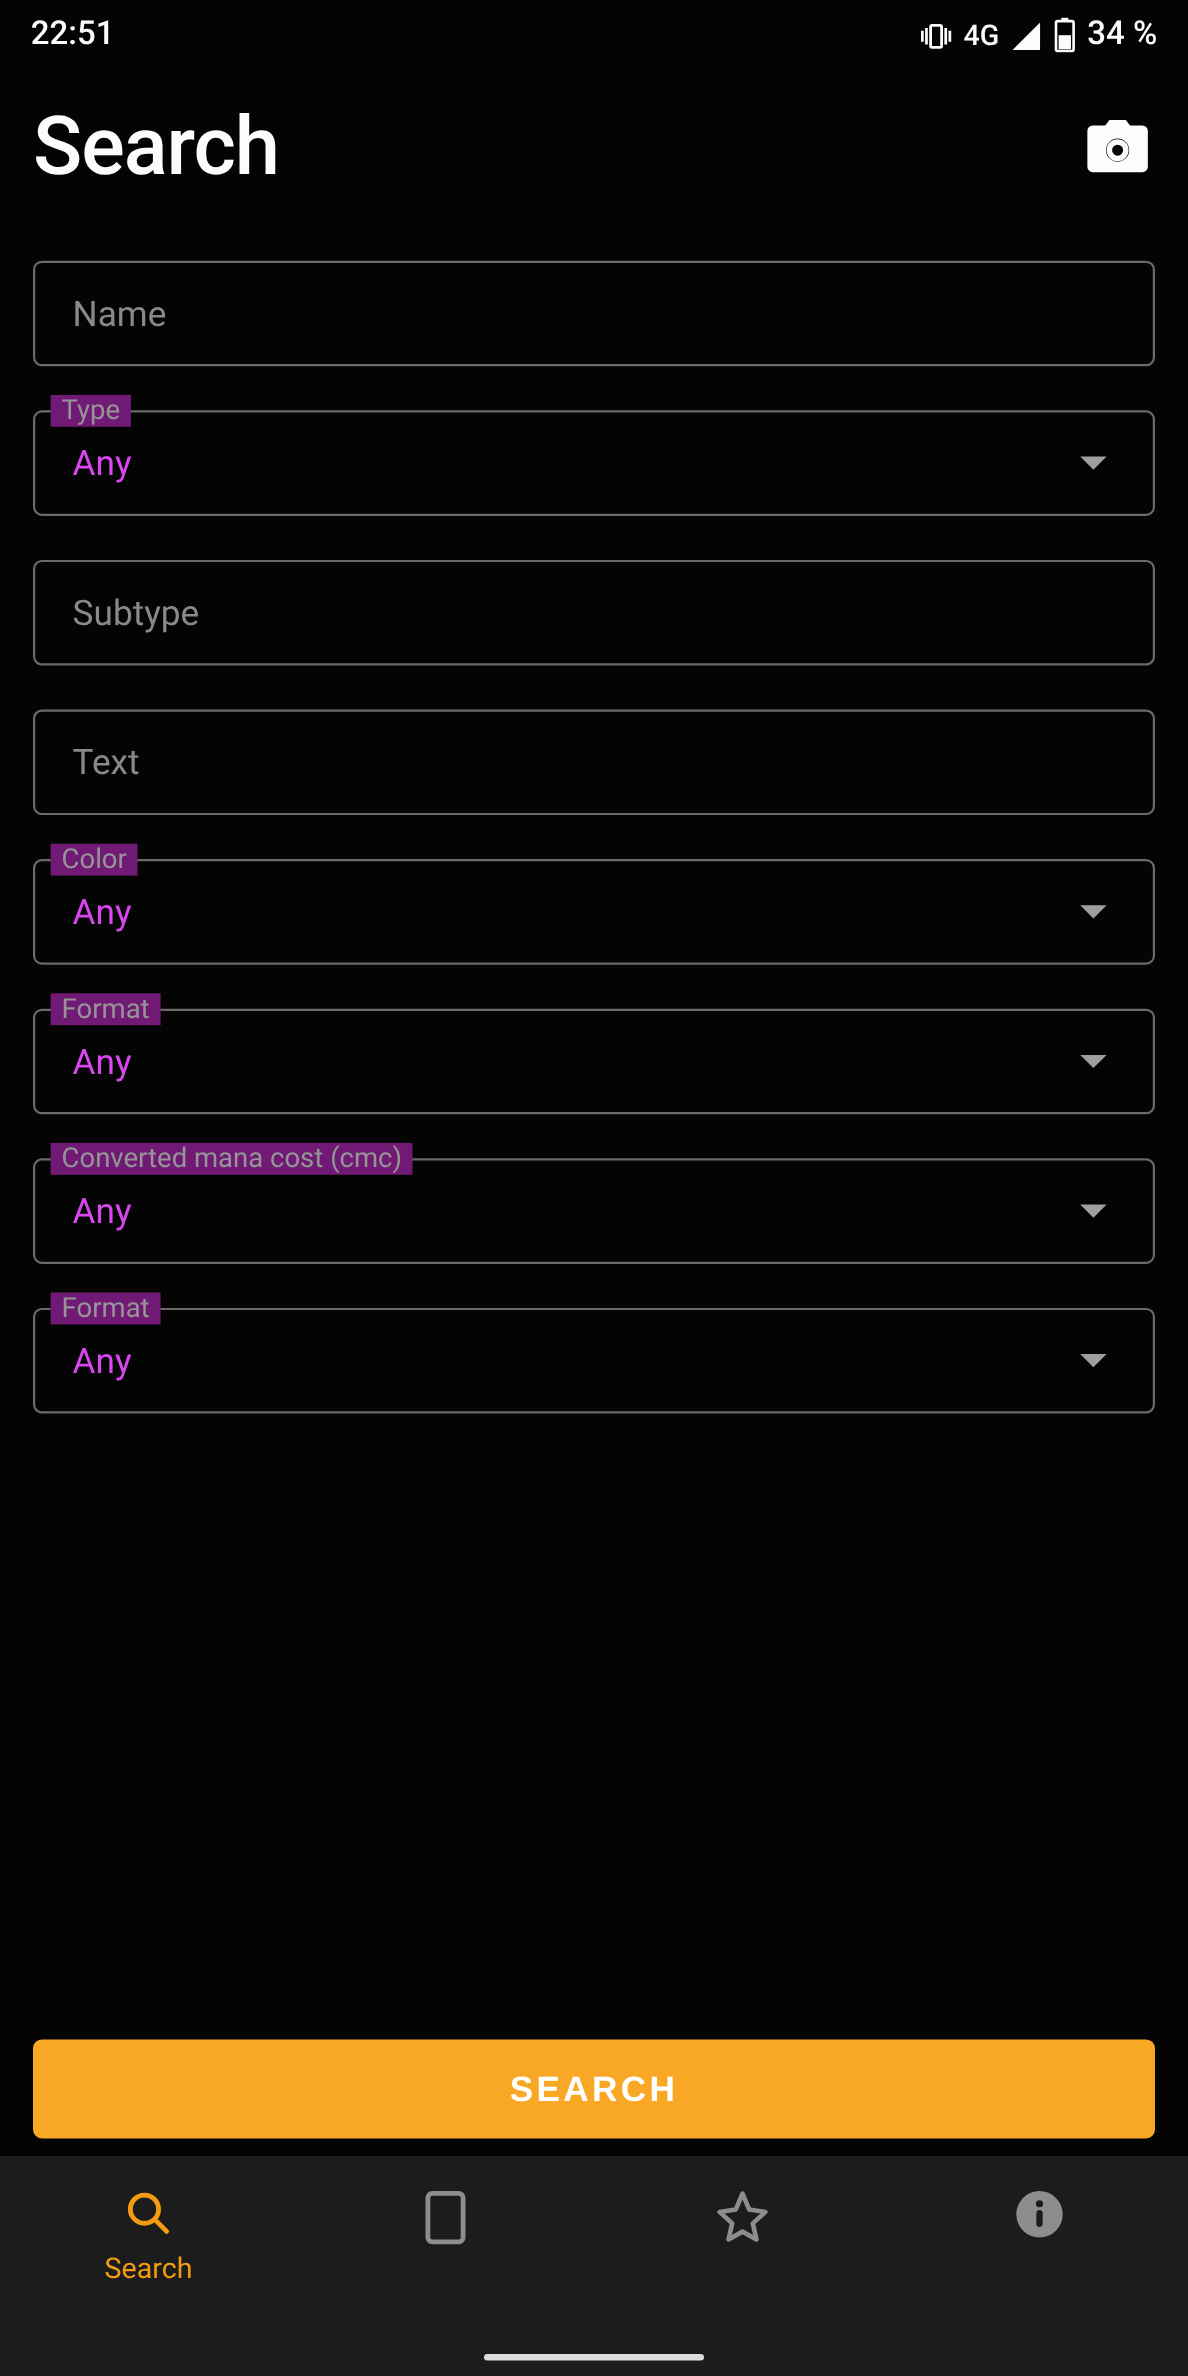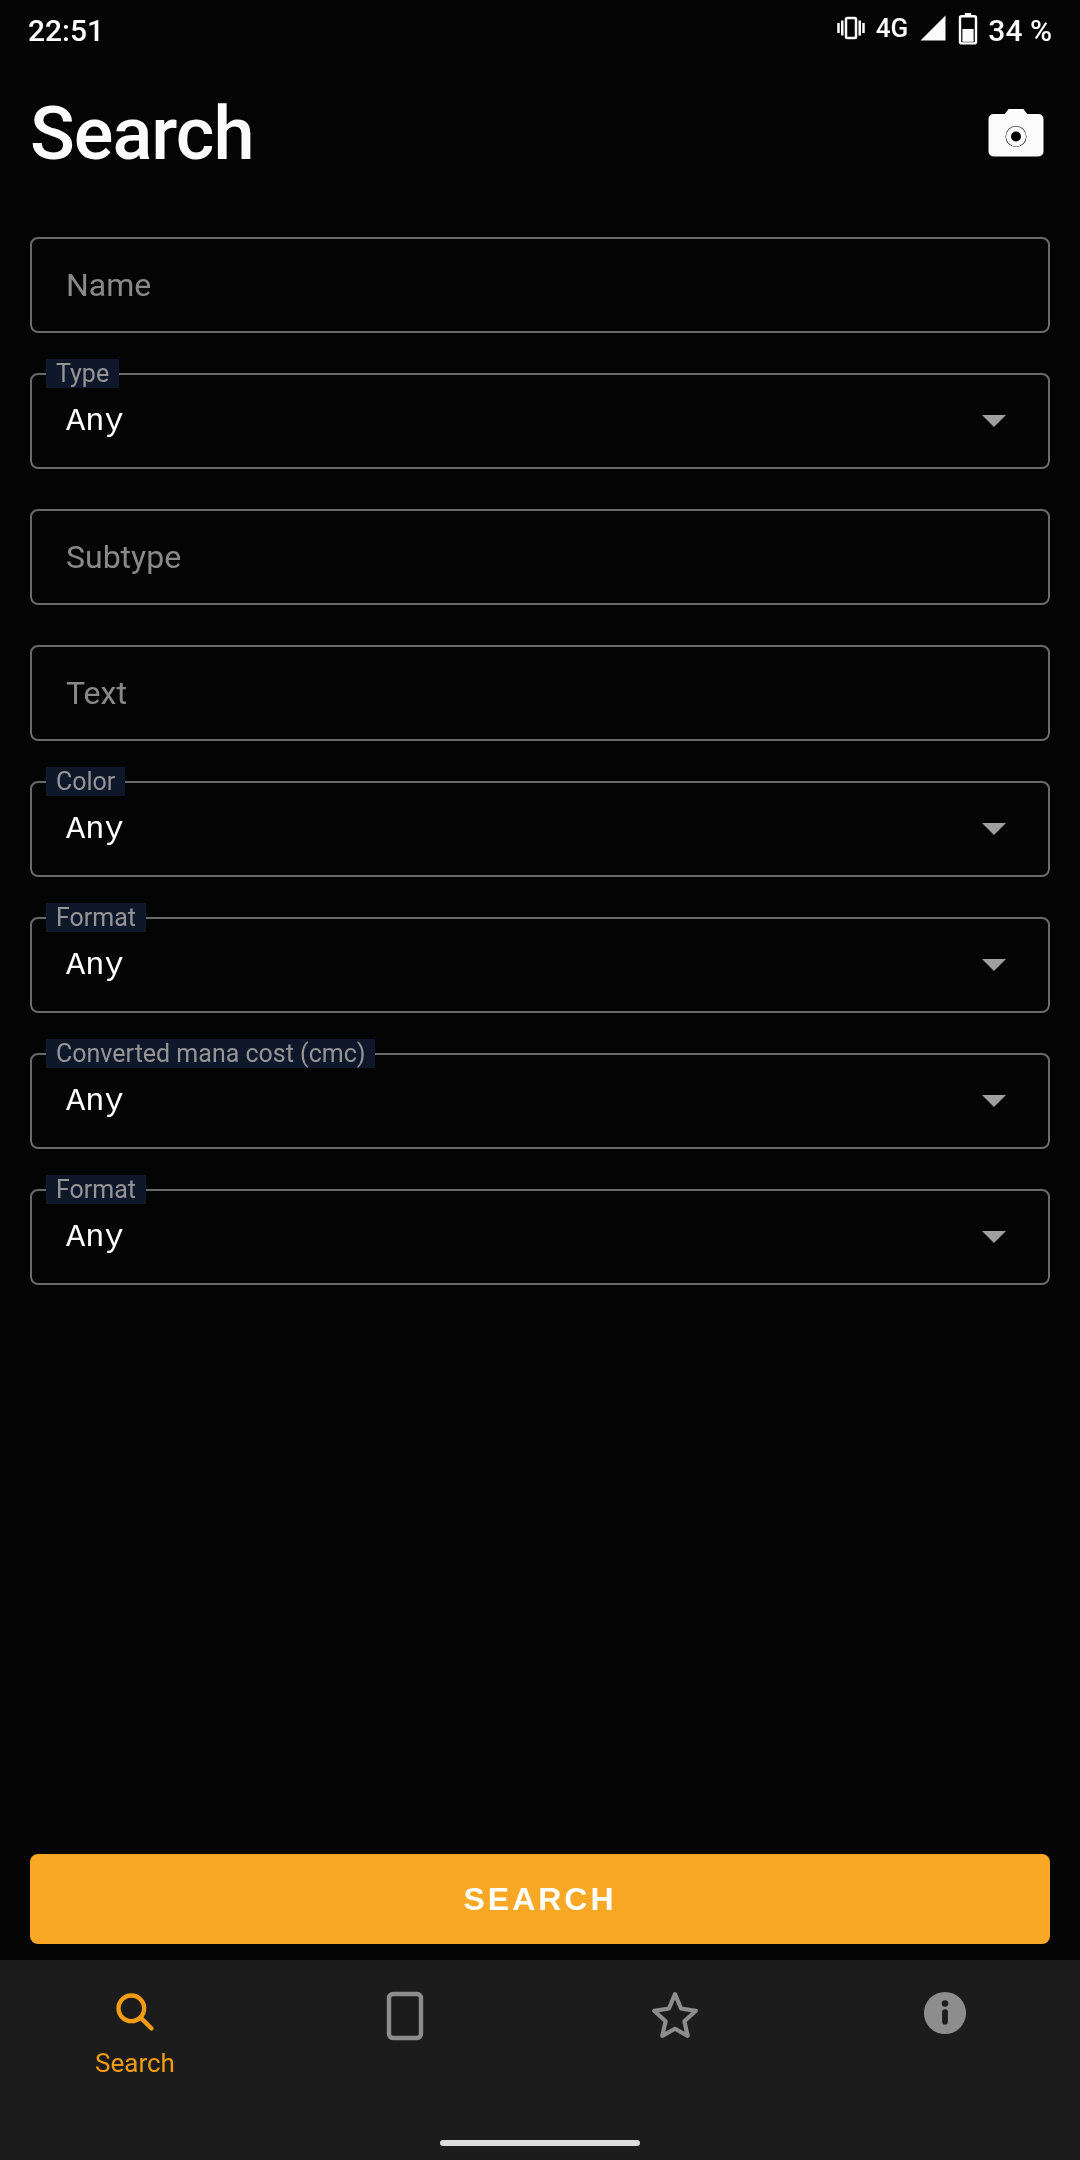--- a/index.html
+++ b/index.html
@@ -16,21 +16,21 @@
     height: 60px;
     display: flex;
     align-items: center;
     justify-content: space-between;
     padding: 0 28px;
     font-size: 30px;
     font-weight: 500;
     color: #fcfcfc;
     gap: 16px;
   }
-  .status-right { display: flex; align-items: flex-start; gap: 10px; }
+  .status-right { display: flex; align-items: flex-end; gap: 10px; }
   .status-right svg { display: block; }
   
   .header {
     display: flex;
     align-items: center;
     justify-content: space-between;
     padding: 30px 34px 30px 30px;
   }
   .header-title {
     font-size: 74px;
@@ -54,27 +54,27 @@
     border-rad        : 8px;
     border-radius: 8px;
     background: transparent;
     color: #fcfcfc;
     font-size: 32px;
     padding: 0 34px;
     display: flex;
     align-items: center;
     justify-content: space-between;
   }
-  .input-text { color:#ffffff;font-family:Liberation Mono, monospace; }
+  .input-text { color:#d946ef; }
   .placeholder { color: #898989; }
   .float-label {
     position: absolute;
     left: 16px;
     top: -14px;
-    background: #0f172a;
+    background: #701a75;
     padding: 0 10px;
     font-size: 25px;
     color: #959595;
   }
   .chevron-down {
     width: 0; height: 0;
     border-left: 12px solid transparent;
     border-right: 12px solid transparent;
     border-top: 12px solid #9f9f9f;
     margin-right: 8px;

